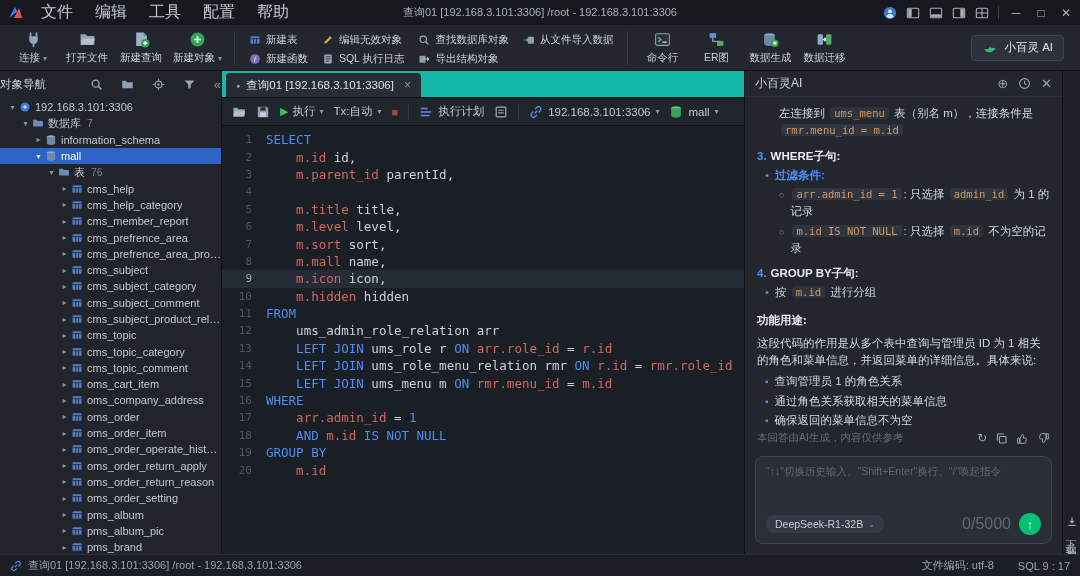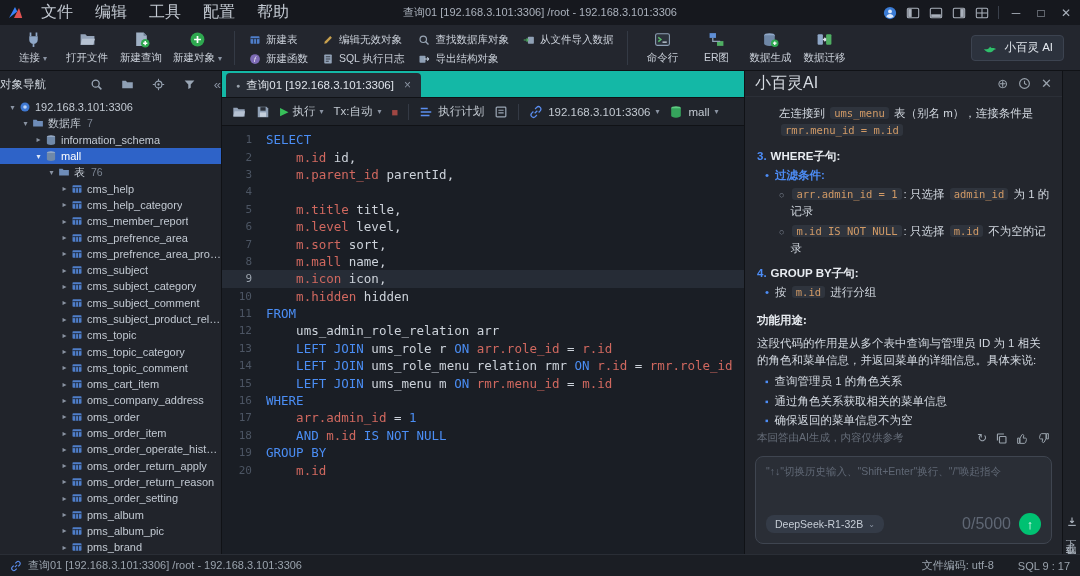--- a/index.html
+++ b/index.html
@@ -69,21 +69,21 @@
   .code-row { display:flex; height:17.4px; align-items:center; }
   .code-row.active { background:#262c36; }
   .ln { width:44px; flex:0 0 44px; text-align:right; padding-right:14px; color:#4c5563; font-size:11px; }
   .code-row.active .ln { color:#9aa3ad; }
   .code { white-space:pre; }
   .tok-kw { color:#4b8ef5; } .tok-col { color:#d0685f; } .tok-pl { color:#ccd2da; } .tok-num { color:#4b8ef5; }
 
   
   .ai-panel { width:318px; flex:0 0 318px; background:#23262d; border-left:1px solid #101216; display:flex; flex-direction:column; }
   .ai-header { flex:0 0 26px; display:flex; align-items:center; padding:0 10px; gap:10px; border-bottom:1px solid #2b2f37; }
-  .ai-title { font-size:16px; color:#d6dbe2; margin-right:auto; }
+  .ai-title { font-size:12px; color:#d6dbe2; margin-right:auto; }
   .ai-header .hico { color:#9aa3ad; font-size:13px; cursor:pointer; }
   .ai-header .ico { width:13px; height:13px; cursor:pointer; }
   .ai-content { flex:1; padding:6px 12px 0; font-size:11.5px; line-height:1.5; color:#d2d8e0; overflow:hidden; }
   .blk { margin:2px 0; display:flex; align-items:baseline; }
   .blk-cont { padding-left:22px; }
   .blk-h { margin-top:8px; }
   .blk-b1 { padding-left:8px; }
   .blk-b2 { padding-left:22px; }
   .blk-bsq { padding-left:8px; }
   .blk-p { margin:6px 0 4px; }

